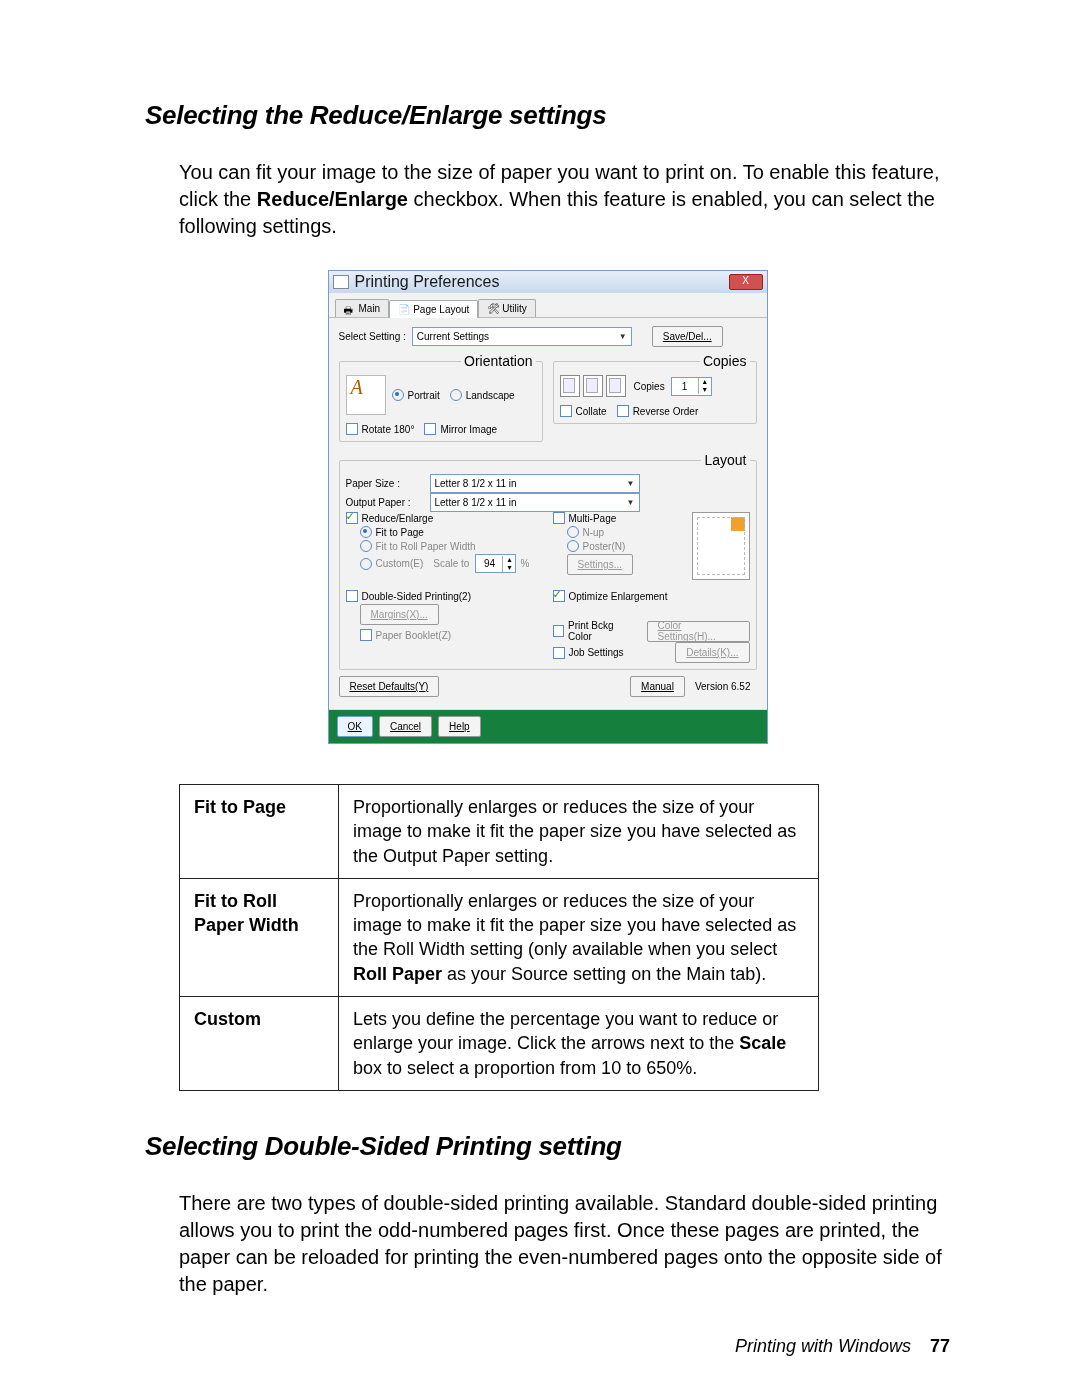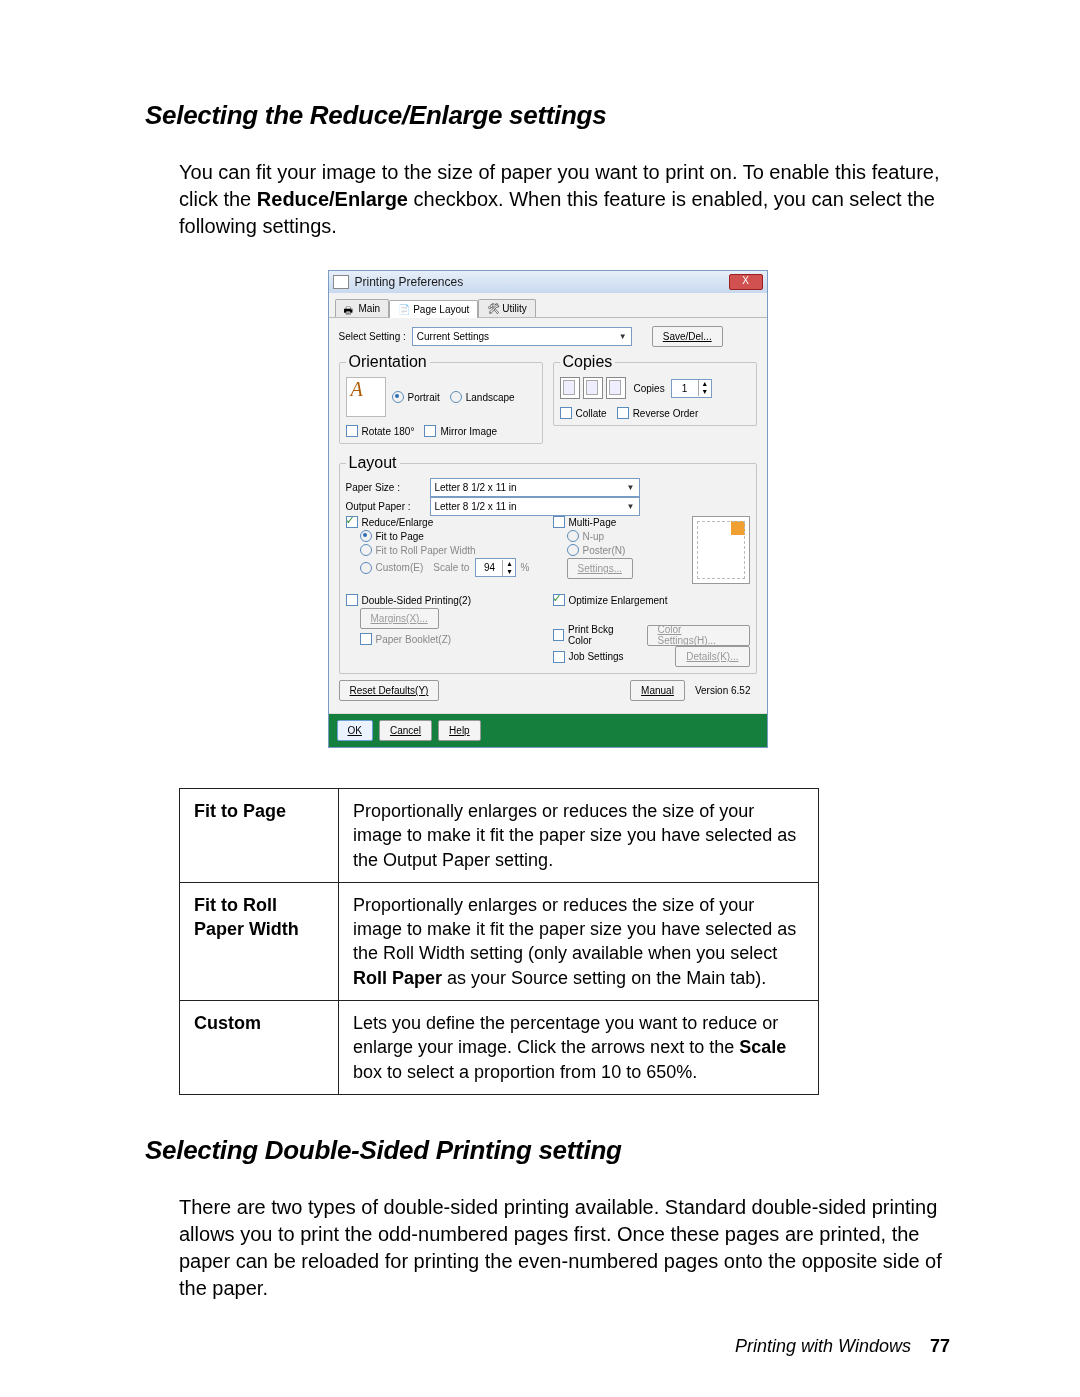--- a/index.html
+++ b/index.html
@@ -40,21 +40,21 @@
   .titlebar{
     height:22px;
     background:linear-gradient(#e7eff9,#c8d9ef);
     display:flex;align-items:center;
     padding:0 4px;
     position:relative;
   }
   .titlebar .prn-ico{
     width:14px;height:12px;border:1px solid #888;background:#fff;margin-right:6px;
   }
-  .titlebar .ttl{font-size:12px;color:#1a1a1a;}
+  .titlebar .ttl{font-size:16px;color:#1a1a1a;}
   .titlebar .close{
     position:absolute;right:4px;top:3px;
     width:32px;height:14px;
     background:#d15050;border:1px solid #9a2020;border-radius:2px;
     color:#fff;text-align:center;line-height:12px;font-size:10px;
   }
   .tabs{
     display:flex;align-items:flex-end;
     padding:6px 6px 0 6px;
     gap:0;
@@ -88,21 +88,21 @@
     display:inline-flex;align-items:center;justify-content:center;
     cursor:pointer;
     text-decoration:underline;
   }
   .btn.disabled{color:#999;}
   fieldset.grp{
     border:1px solid #c6c6c6;border-radius:2px;
     margin:6px 0 4px 0;padding:6px 6px;
     font-size:10px;
   }
-  fieldset.grp>legend{padding:0 3px;font-size:16px;}
+  fieldset.grp>legend{padding:0 3px;font-size:14px;text-align:right;}
   .twocol{display:flex;gap:10px;}
   .col{flex:1;}
   .a-icon{
     width:34px;height:34px;border:1px solid #bbb;background:#fff;
     display:inline-flex;align-items:flex-start;justify-content:flex-start;
     padding:2px;vertical-align:middle;margin-right:6px;
     font-family:"Times New Roman",serif;font-style:italic;color:#ae5a00;font-size:20px;
     position:relative;
   }
   .a-icon:before{content:"A";position:absolute;left:4px;top:0;}

